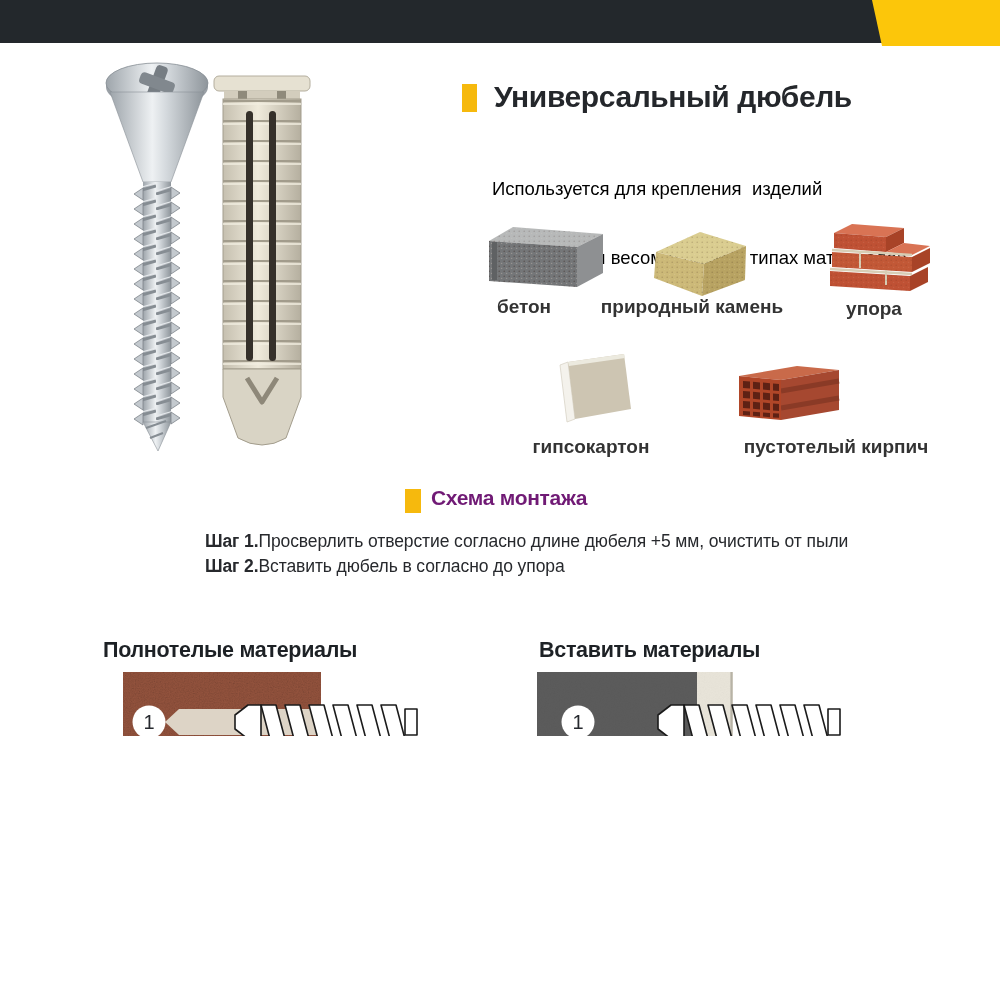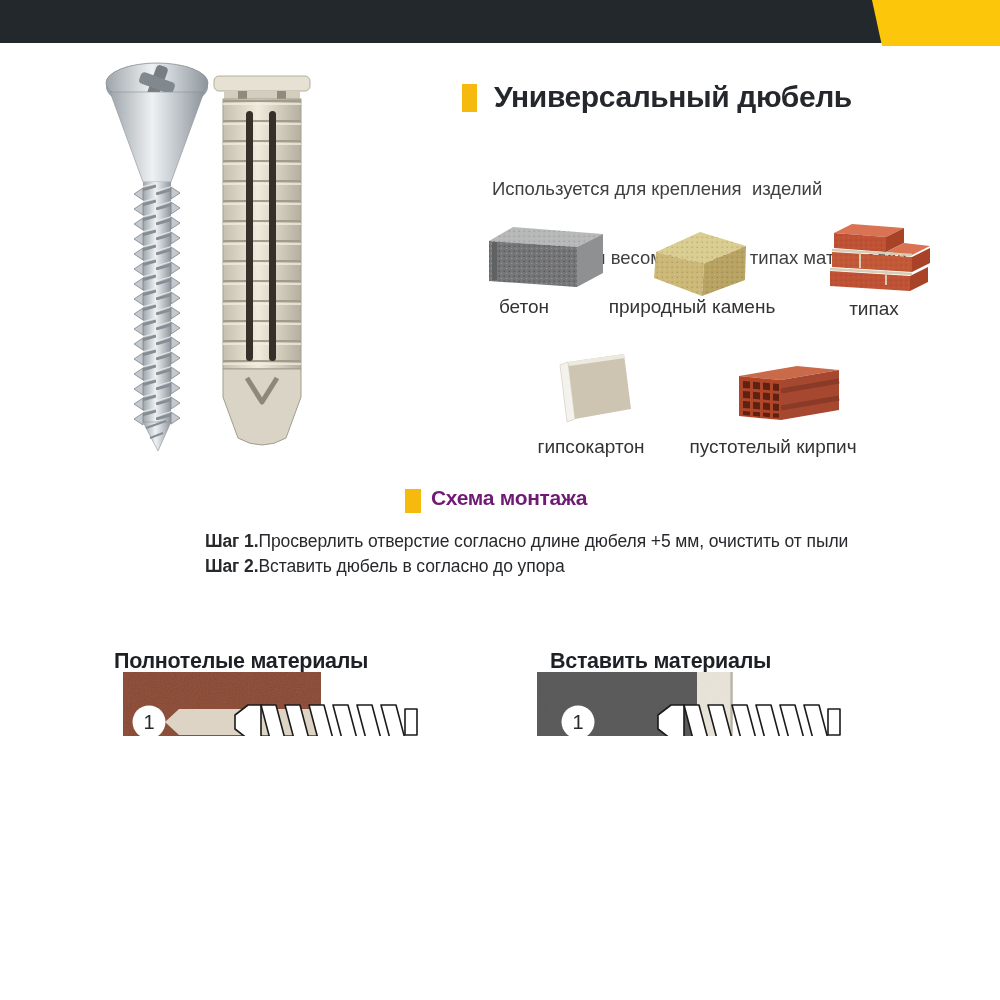--- a/index.html
+++ b/index.html
@@ -7,26 +7,26 @@
           font-family:"Liberation Sans", sans-serif;color:#26292e;}
   .abs{position:absolute;}
   .topbar{left:0;top:0;width:1000px;height:43px;background:#23282c;}
   .topbar-accent{left:860px;top:0;width:140px;height:46px;background:#fcc60a;
                  clip-path:polygon(12px 0,140px 0,140px 46px,22px 46px);}
   .marker{background:#f6b90d;display:inline-block;}
   .marker-title{left:462px;top:84px;width:15px;height:28px;}
   .marker-schema{left:405px;top:489px;width:16px;height:24px;}
   .product-title{left:494px;top:80px;margin:0;font-size:30px;line-height:34px;font-weight:bold;
                  letter-spacing:-0.4px;color:#24272b;white-space:nowrap;}
-  .product-desc{left:492px;top:131px;font-size:18.5px;line-height:23px;color:#404040;white-space:pre;}
-  .cap{position:absolute;transform:translateX(-50%);font-size:19px;color:#333;white-space:nowrap;}
+  .product-desc{left:492px;top:131px;font-size:18.5px;line-height:23px;color:#000000;white-space:pre;}
+  .cap{position:absolute;transform:translateX(-50%);font-size:19px;color:#333;white-space:nowrap;font-weight:bold;}
   .schema-title{left:431px;top:486px;margin:0;font-size:21px;font-weight:bold;letter-spacing:-0.3px;color:#701a75;}
   .steps{left:205px;top:529px;width:680px;font-size:17.5px;line-height:24.5px;color:#27292d;letter-spacing:-0.1px;}
   .steps b{}
-  .diag-title{position:absolute;top:638px;margin:11px;font-size:21.5px;font-weight:bold;
+  .diag-title{position:absolute;top:638px;margin:0;font-size:21.5px;font-weight:bold;
               letter-spacing:-0.3px;color:#1d2125;white-space:nowrap;}
   svg{display:block;}
   text{font-family:"Liberation Sans", sans-serif;}
 </style>
 </head>
 <body>
 
 <div class="canvas">
 
   <div class="abs topbar"></div>
@@ -234,21 +234,21 @@
     <polygon points="12,33 92,38 92,53 12,48" fill="#c25836"></polygon>
     <polygon points="92,38 110,29 110,44 92,53" fill="#a84327"></polygon>
     <polygon points="10,52 90,57 90,72 10,67" fill="#bf5134"></polygon>
     <polygon points="90,57 108,48 108,63 90,72" fill="#a84327"></polygon>
     <path d="M12,31 L92,36 M10,50 L92,55" stroke="#d8cdb4" stroke-width="2.5" fill="none"></path>
     <path d="M40,34 V49 M66,51 V66" stroke="#d8cdb4" stroke-width="2" fill="none"></path>
     <polygon points="14,14 66,18 66,33 14,29" fill="url(#speckD)" opacity="0.35"></polygon>
     <polygon points="12,33 92,38 92,53 12,48" fill="url(#speckD)" opacity="0.35"></polygon>
     <polygon points="10,52 90,57 90,72 10,67" fill="url(#speckD)" opacity="0.35"></polygon>
   </svg>
-  <div class="cap" style="left:874px;top:298px">типах</div>
+  <div class="cap" style="left:874px;top:298px">упора</div>
 
   <svg class="abs" style="left:552px;top:349px" width="84" height="80" viewBox="0 0 84 80">
     <polygon points="8,16 16,13 23,70 15,73" fill="#f4f2ec" stroke="#d8d3c6" stroke-width="0.8"></polygon>
     <polygon points="16,13 72,5 79,60 23,70" fill="#cdc5b2"></polygon>
     <polygon points="16,13 72,5 73,9 17,17" fill="#eceadf"></polygon>
   </svg>
   <div class="cap" style="left:591px;top:436px">гипсокартон</div>
 
   <svg class="abs" style="left:731px;top:356px" width="112" height="70" viewBox="0 0 112 70">
     <polygon points="8,20 50,24 108,14 66,10" fill="#c96a4a"></polygon>
@@ -267,21 +267,21 @@
       <polygon points="12,45 19,45.6 19,52.6 12,52"></polygon>
         <polygon points="22,45.8 29,46.4 29,53.4 22,52.8"></polygon>
       <polygon points="32,46.6 39,47.2 39,54.2 32,53.6"></polygon>
         <polygon points="42,47.4 48,47.9 48,54.9 42,54.4"></polygon>
       <polygon points="12,55 19,55.4 19,59.6 12,59"></polygon>
         <polygon points="22,55.8 29,56.2 29,60.4 22,59.8"></polygon>
       <polygon points="32,56.6 39,57 39,61.2 32,60.6"></polygon>
         <polygon points="42,57.2 48,57.6 48,61.8 42,61.4"></polygon>
     </g>
   </svg>
-  <div class="cap" style="left:773px;top:436px">пустотелый кирпич</div>
+  <div class="cap" style="left:836px;top:436px">пустотелый кирпич</div>
 
   <span class="abs marker marker-schema"></span>
   <h2 class="abs schema-title">Схема монтажа</h2>
 
   <div class="abs steps">
     <div class="step"><b>Шаг 1.</b><span>Просверлить отверстие согласно длине дюбеля +5 мм, очистить от пыли</span></div>
     <div class="step"><b>Шаг 2.</b><span>Вставить дюбель в согласно до упора</span></div>
   </div>
 
   <h3 class="diag-title" style="left:103px">Полнотелые материалы</h3>

